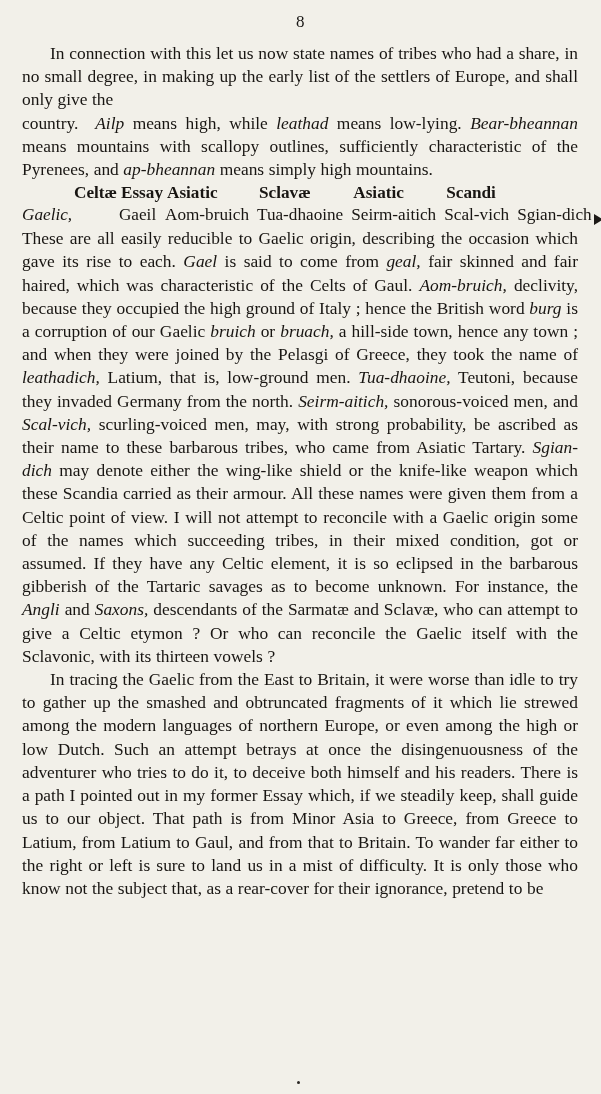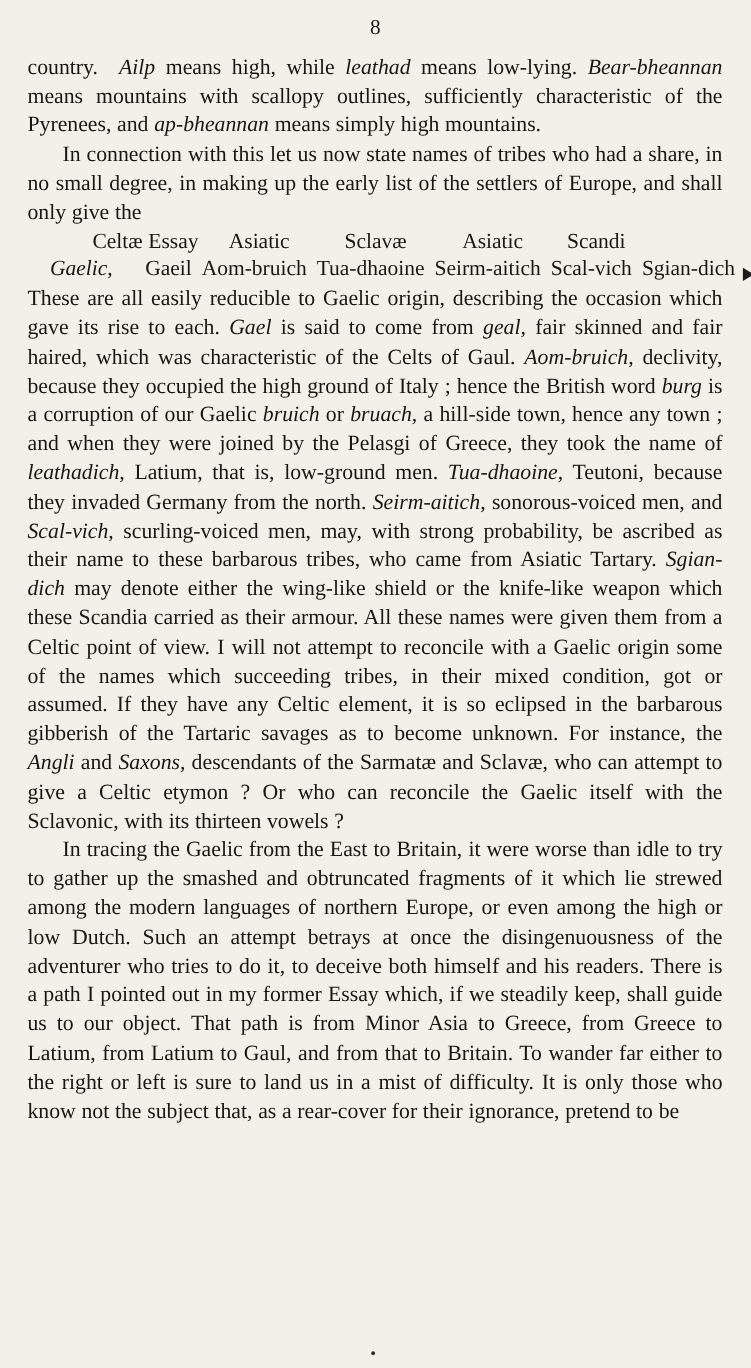--- a/index.html
+++ b/index.html
@@ -59,29 +59,29 @@
     margin-bottom: 1px;
   }
   .tribe-table td {
     font-size: 17.2px;
     line-height: 22px;
     padding: 0;
     white-space: nowrap;
     color: #181512;
   }
   .tribe-row-1 td {
-    text-align: center;
     padding-left: 2px;
     padding-right: 2px;
+    font-weight: bold;
   }
   .tribe-row-1 td:first-child {
     padding-left: 52px;
   }
   .tribe-row-2 td {
-    text-align: center;
+    text-align: left;
     padding-right: 8px;
   }
   .tribe-row-2 td:first-child {
     font-style: italic;
   }
   .edge-mark {
     position: absolute;
     right: -2px;
     top: 214px;
     width: 9px;
@@ -105,25 +105,25 @@
 
 <div class="page">
 
   <div class="page-number">8</div>
 
   <div class="edge-mark"></div>
 
   <div class="body-text">
 
     <div class="para-block">
-      <p><span>country.</span>&nbsp; <i>Ailp</i> <span>means high, while</span> <i>leathad</i> <span>means low-lying.</span> <i>Bear-bheannan</i> <span>means mountains with scallopy outlines, sufficiently characteristic of the Pyrenees, and</span> <i>ap-bheannan</i> <span>means simply high mountains.</span></p>
+      <p class="indent">In connection with this let us now state names of tribes who had a share, in no small degree, in making up the early list of the settlers of Europe, and shall only give the</p>
     </div>
 
     <div class="para-block">
-      <p class="indent">In connection with this let us now state names of tribes who had a share, in no small degree, in making up the early list of the settlers of Europe, and shall only give the</p>
+      <p><span>country.</span>&nbsp; <i>Ailp</i> <span>means high, while</span> <i>leathad</i> <span>means low-lying.</span> <i>Bear-bheannan</i> <span>means mountains with scallopy outlines, sufficiently characteristic of the Pyrenees, and</span> <i>ap-bheannan</i> <span>means simply high mountains.</span></p>
     </div>
 
     <table class="tribe-table">
       <tbody>
           <tr class="tribe-row-1">
         <td>Celtæ</td>
         <td>Essay</td>
         <td>Asiatic</td>
         <td>Sclavæ</td>
         <td>Asiatic</td>

